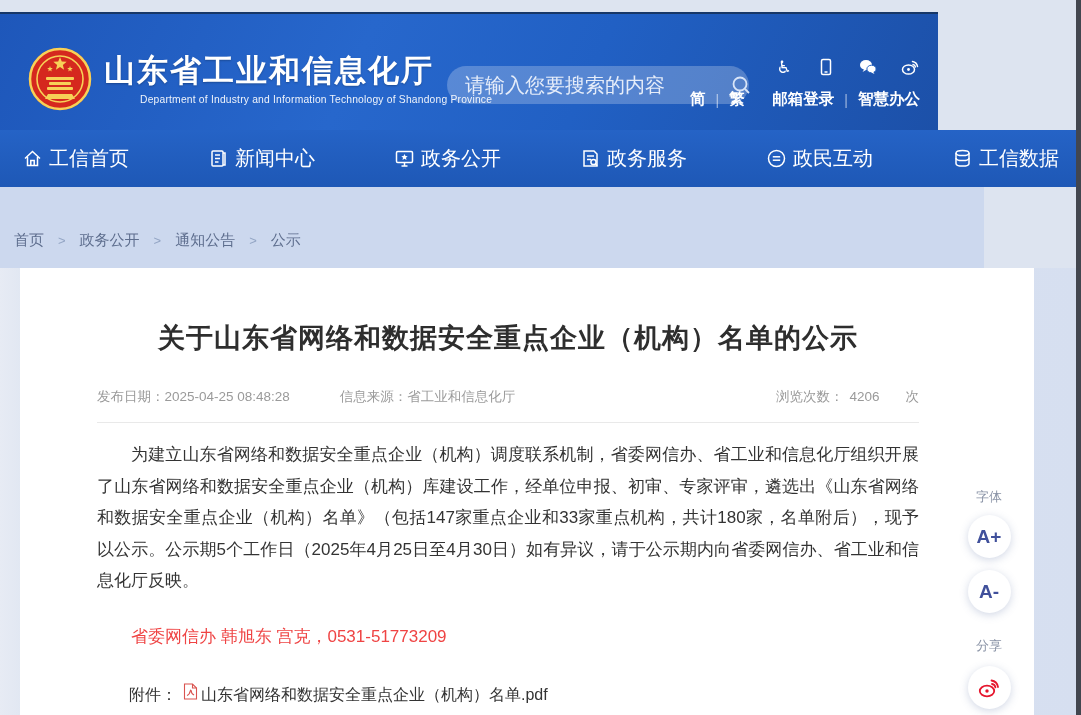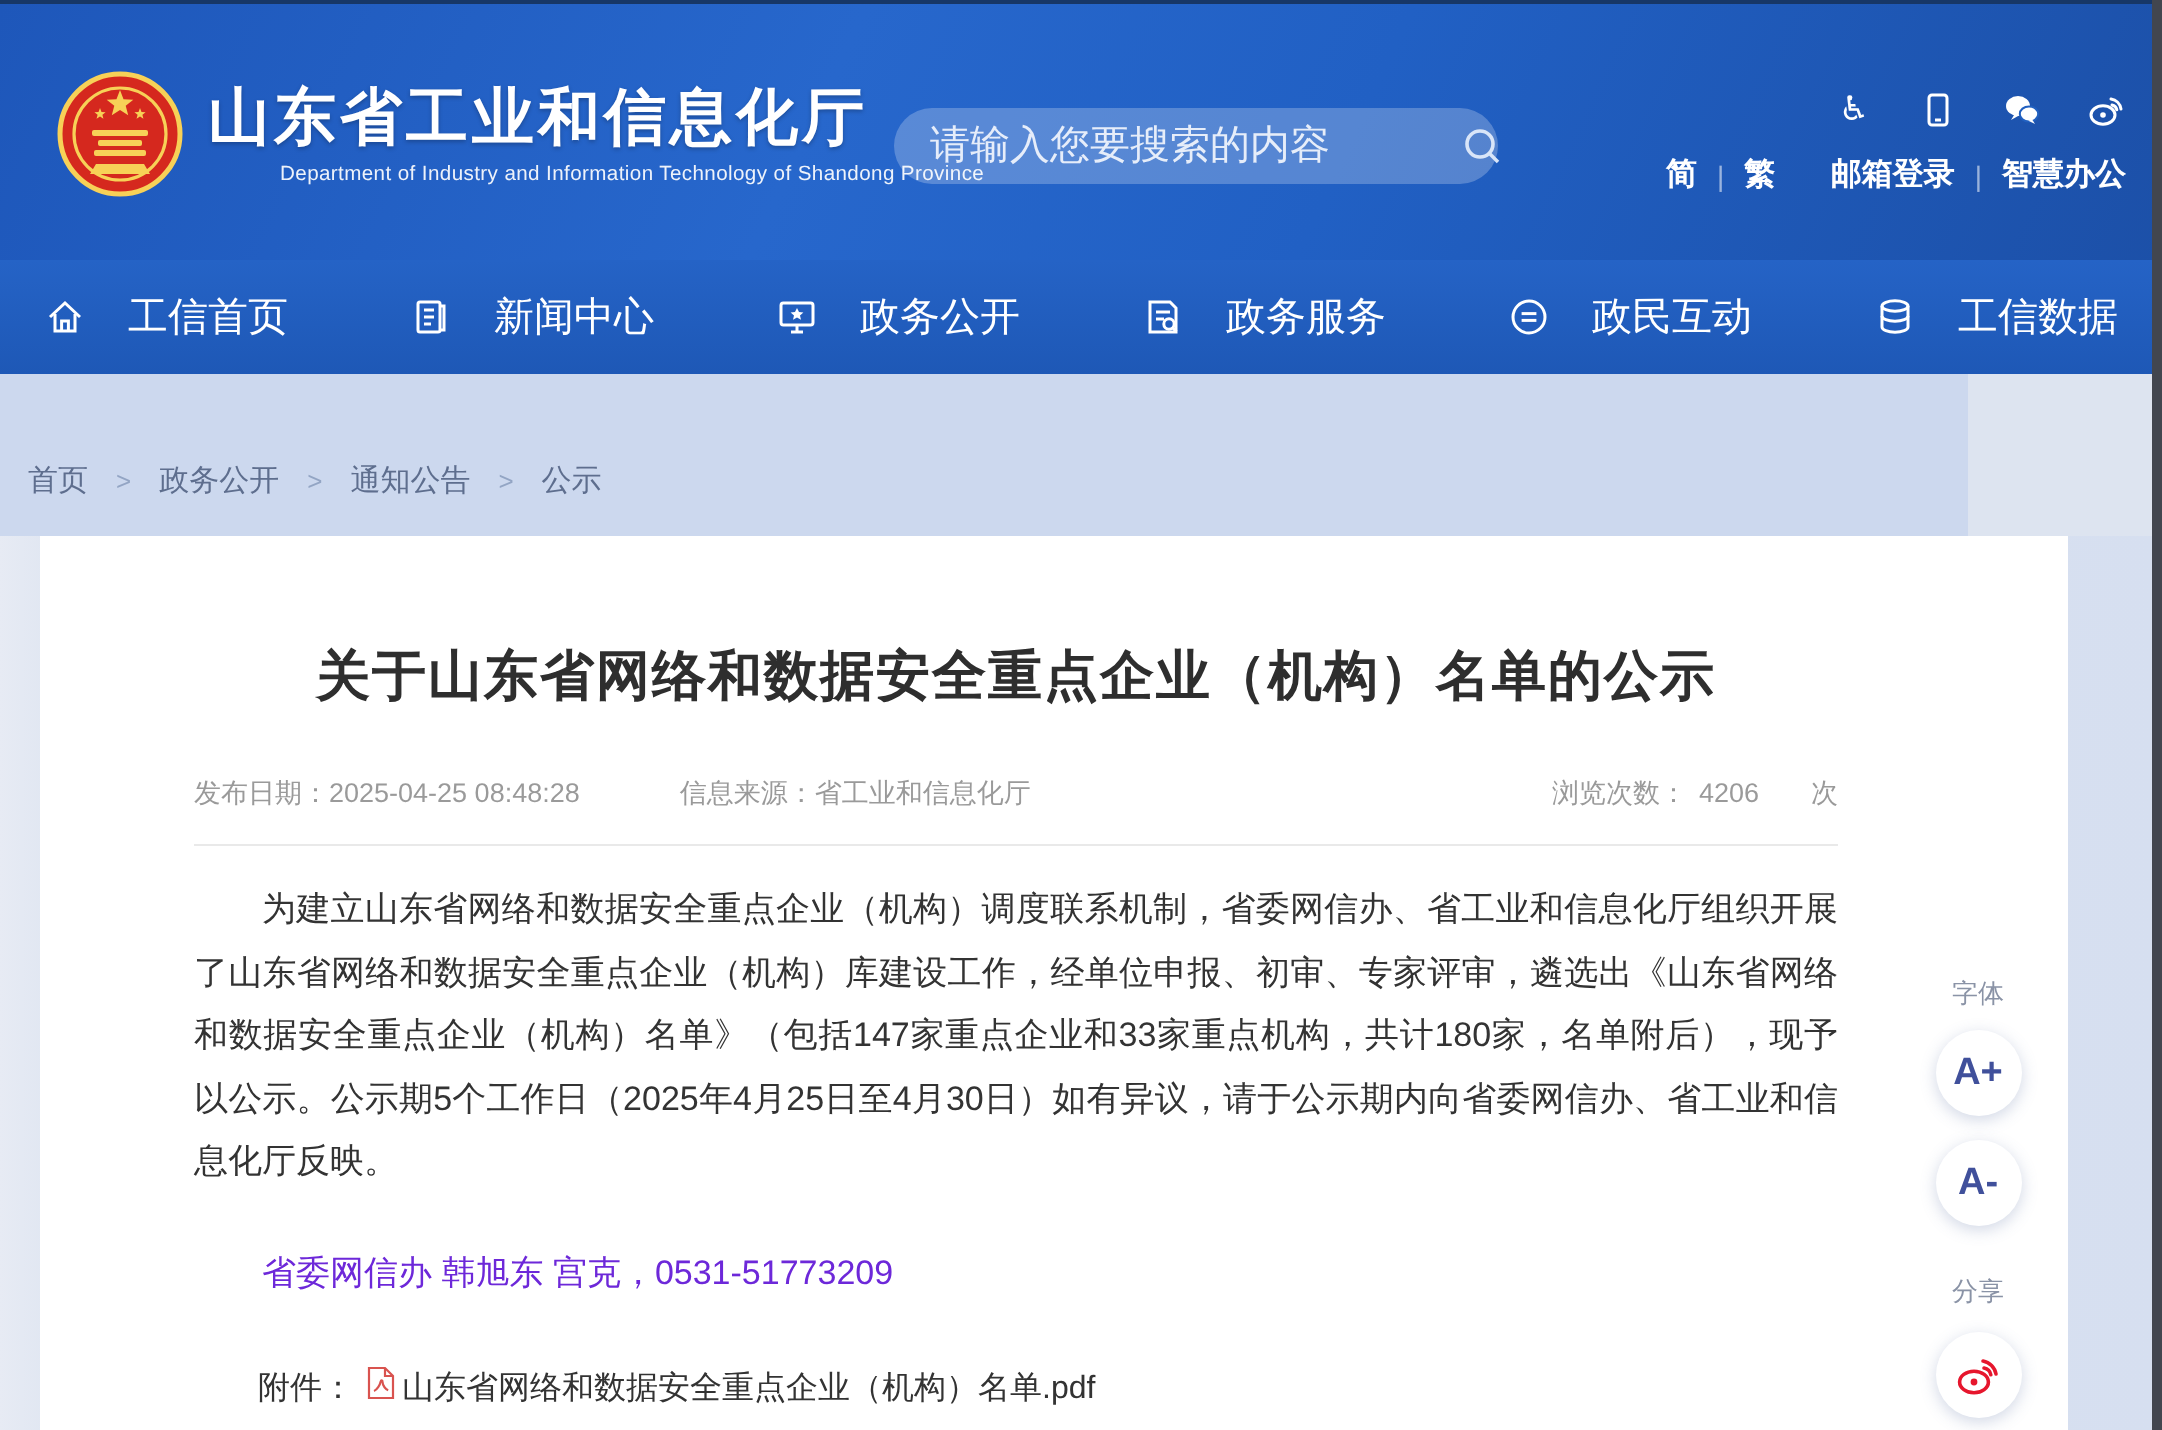--- a/index.html
+++ b/index.html
@@ -2,21 +2,21 @@
 <html><head>
 <meta charset="utf-8">
 <style>
   * { margin:0; padding:0; box-sizing:border-box; }
   html,body { width:1081px; height:715px; overflow:hidden;
     font-family:"Liberation Sans","DejaVu Sans",sans-serif; }
   body { position:relative; background:#dde4f0; }
 
   
   .header {
-    position:absolute; left:0; top:0; width:1081px; height:130px;
+    position:absolute; left:0; top:12px; width:938px; height:130px;
     background:linear-gradient(115deg,#1e57ba 0%,#2767cc 38%,#2160c4 62%,#1c50a8 100%);
     border-top:2px solid #173767;
   }
   .brand { position:absolute; left:28px; top:33px; display:flex; align-items:center; }
   .emblem { width:64px; height:64px; flex:0 0 64px; }
   .brand-text { margin-left:12px; color:#fff; }
   .site-title { font-size:31px; font-weight:bold; letter-spacing:2px; line-height:34px;
     text-shadow:0 1px 2px rgba(0,0,0,.25); white-space:nowrap; }
   .site-sub { font-size:10.3px; letter-spacing:.2px; margin-top:6px; opacity:.92; white-space:nowrap;padding-left:36px; }
 
@@ -42,21 +42,21 @@
   .quick-links .sep { font-weight:300; opacity:.55; font-size:14px; }
   .quick-links .gap { width:14px; }
 
   
   .nav {
     position:absolute; left:0; top:130px; width:1081px; height:57px;
     background:linear-gradient(#2563c6,#1e58b6);
     display:flex; align-items:center; justify-content:space-between;
     padding:0 22px;
   }
-  .nav-item { display:flex; align-items:center; gap:21px; color:#fff;
+  .nav-item { display:flex; align-items:center; gap:6px; color:#fff;
     font-size:20px; font-weight:500; cursor:pointer; white-space:nowrap; }
   .nav-item svg { width:21px; height:21px; }
 
   
   .crumb-band { position:absolute; left:0; top:187px; width:984px; height:81px;
     background:#ccd8ee; }
   .breadcrumb { position:absolute; left:14px; top:44px; display:flex; align-items:center;
     gap:14px; font-size:15px; color:#5e6e8e; }
   .breadcrumb .bc { cursor:pointer; }
   .breadcrumb .bc-sep { color:#93a5c4; font-size:13px; }
@@ -74,21 +74,21 @@
   .meta-row { margin-top:32px; display:flex; justify-content:space-between; align-items:center;
     font-size:13.5px; color:#9a9a9a; padding-bottom:16px; border-bottom:1px solid #e9e9e9; }
   .meta-left { display:flex; gap:50px; }
   .meta-views .v-num { margin:0 0 0 6px; }
   .meta-views .v-unit { margin-left:26px; }
 
   .article-body { margin-top:16px; font-size:17px; color:#333; line-height:31.5px;
     text-align:justify; }
   .article-body p.lead { text-indent:2em; }
   .contacts { margin-top:24px; }
-  .contacts p { padding-left:2em; font-size:17px; color:#6d28d9; line-height:32px; }
+  .contacts p { padding-left:2em; font-size:17px; color:#ef4444; line-height:32px; }
 
   .attachment { margin-top:26px; padding-left:2em; font-size:16px; color:#333;
     display:flex; align-items:center; }
   .attachment .pdf-ico { width:15px; height:17px; margin:0 3px 6px 6px; }
   .attachment a { color:#333; text-decoration:none; cursor:pointer; }
 
   
   .tool-rail { position:absolute; left:965px; top:488px; width:48px;
     display:flex; flex-direction:column; align-items:center; }
   .tool-label { font-size:13px; color:#8a93a6; margin-bottom:9px; }

